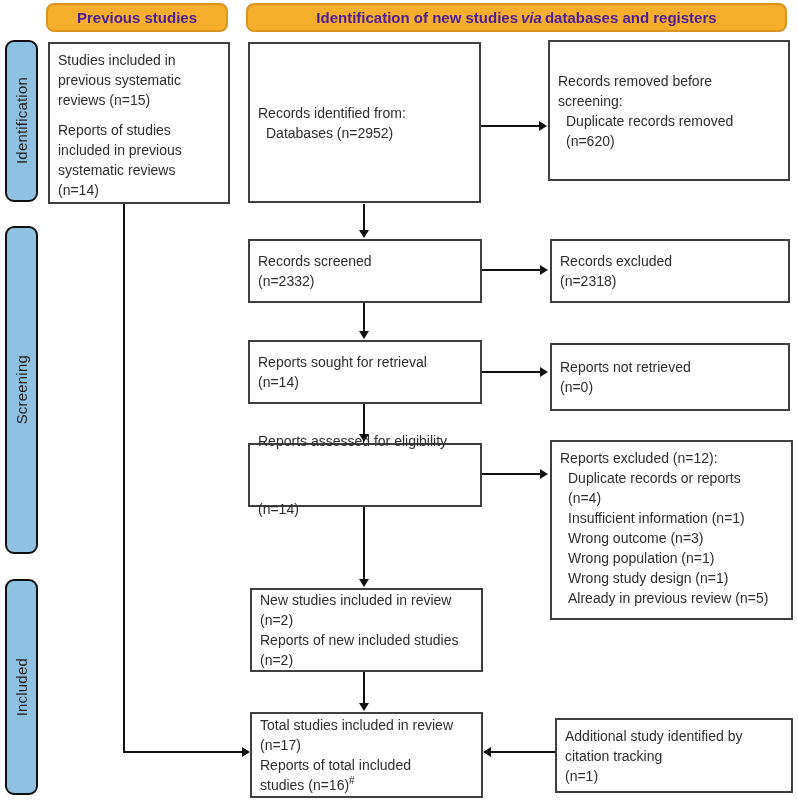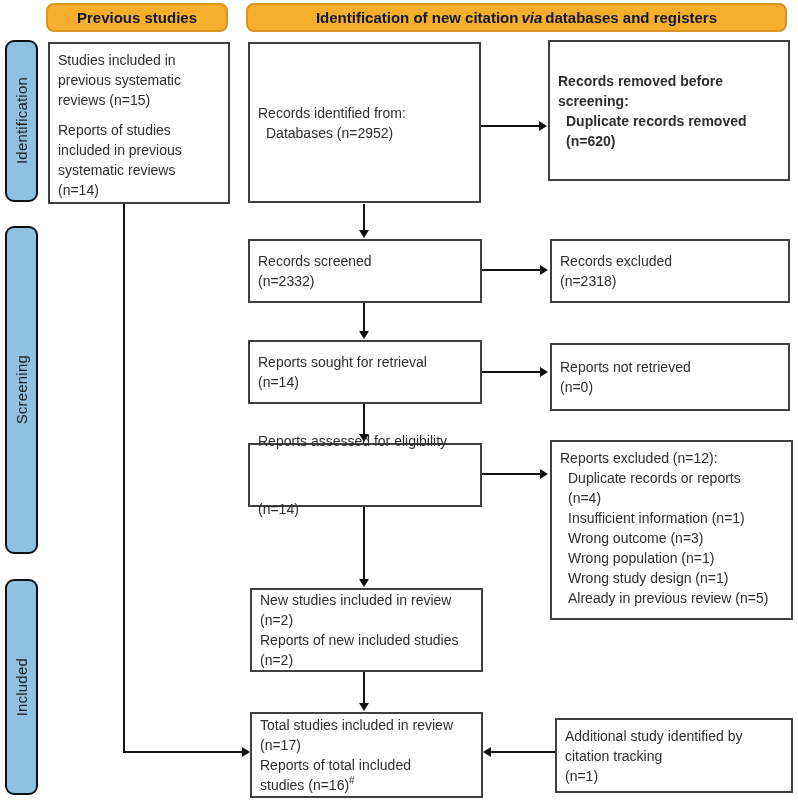--- a/index.html
+++ b/index.html
@@ -5,21 +5,21 @@
   html,body{margin:0;padding:0;background:#ffffff;}
   .canvas{
     position:relative;width:798px;height:801px;background:#ffffff;
     font-family:"Liberation Sans","DejaVu Sans",sans-serif;
     color:#2e2e2e;overflow:hidden;
   }
   
   .hdr{
     position:absolute;background:#F6AE2D;border:2px solid #D9951F;border-radius:8px;
     display:flex;align-items:center;justify-content:center;
-    font-size:15px;font-weight:600;color:#0f172a;box-sizing:border-box;
+    font-size:15px;font-weight:600;color:#4c1d95;box-sizing:border-box;
   }
   .hdr .it{font-style:italic;font-weight:600;padding:0 3px;}
   
   .stage{
     position:absolute;left:5px;width:33px;background:#8FC1E3;border:2px solid #101010;
     border-radius:9px;display:flex;align-items:center;justify-content:center;box-sizing:border-box;
   }
   .stage span{
     writing-mode:vertical-rl;transform:rotate(180deg);
     font-size:15px;color:#1d1d1d;letter-spacing:0.2px;white-space:nowrap;
@@ -46,21 +46,21 @@
 </style>
 </head>
 <body>
 
 <div class="canvas">
 
   <div class="hdr" style="left:46px;top:3px;width:182px;height:29px;">
     <span>Previous studies</span>
   </div>
   <div class="hdr" style="left:246px;top:3px;width:541px;height:29px;">
-    <span>Identification of new citation</span>
+    <span>Identification of new studies</span>
     <span class="it">via</span>
     <span>databases and registers</span>
   </div>
 
   <div class="stage" style="top:40px;height:162px;">
     <span>Identification</span>
   </div>
   <div class="stage" style="top:226px;height:328px;">
     <span>Screening</span>
   </div>
@@ -100,21 +100,21 @@
     <div class="line">(n=2)</div>
   </div>
 
   <div class="box center" style="left:250px;top:712px;width:233px;height:86px;">
     <div class="line">Total studies included in review</div>
     <div class="line">(n=17)</div>
     <div class="line">Reports of total included</div>
     <div class="line"><span>studies (n=16)</span><sup>#</sup></div>
   </div>
 
-  <div class="box center" style="left:548px;top:40px;width:242px;height:141px;font-weight:bold;">
+  <div class="box center" style="left:548px;top:40px;width:242px;height:141px;">
     <div class="line">Records removed before</div>
     <div class="line">screening:</div>
     <div class="line indent">Duplicate records removed</div>
     <div class="line indent">(n=620)</div>
   </div>
 
   <div class="box center" style="left:550px;top:239px;width:240px;height:64px;">
     <div class="line">Records excluded</div>
     <div class="line">(n=2318)</div>
   </div>

